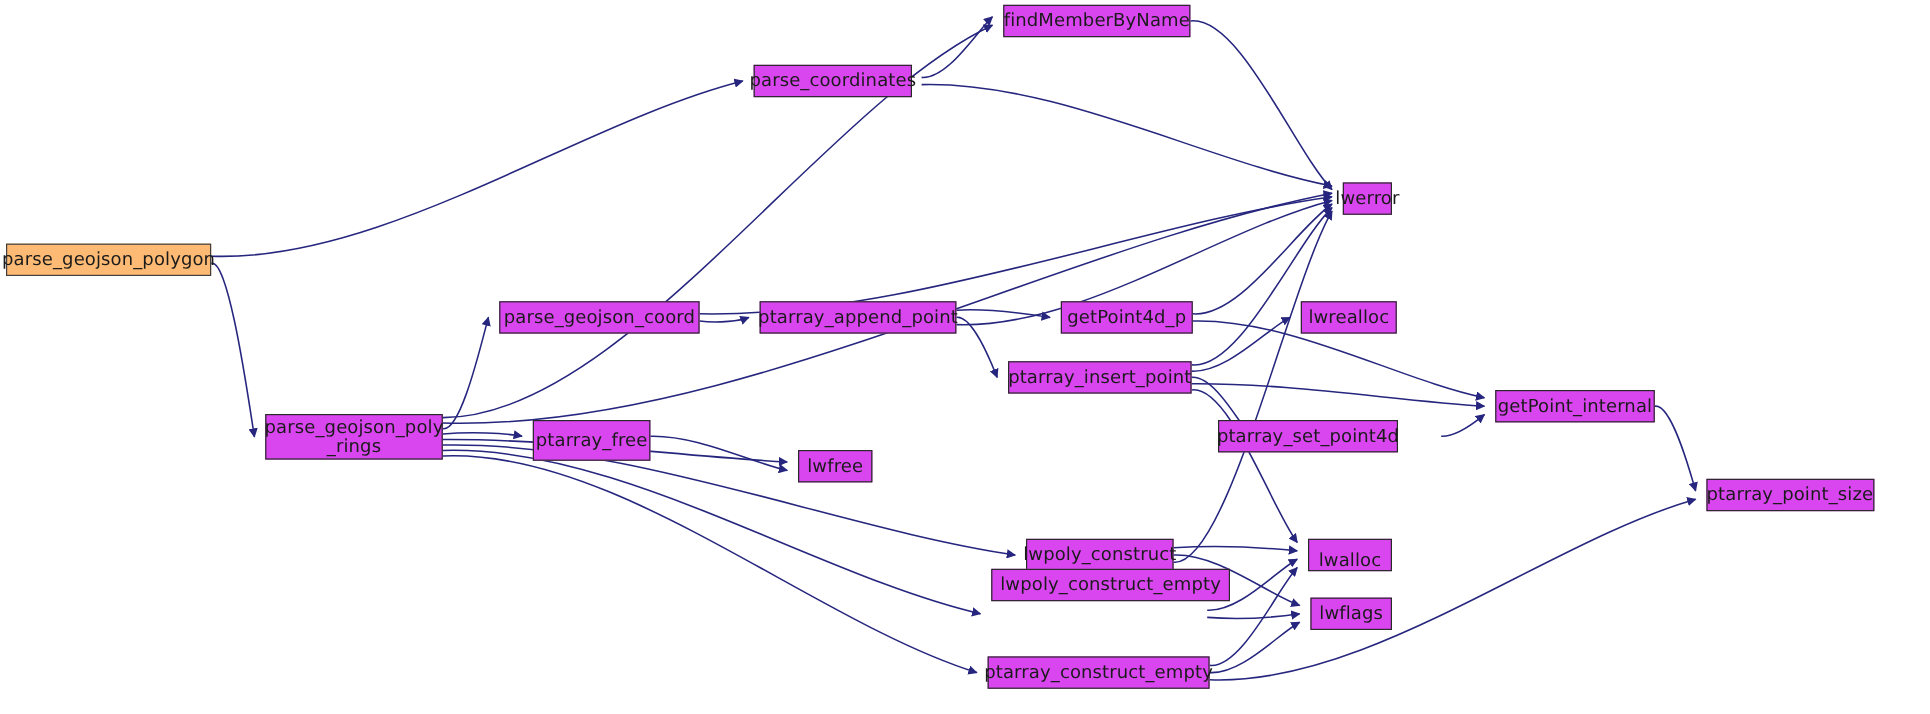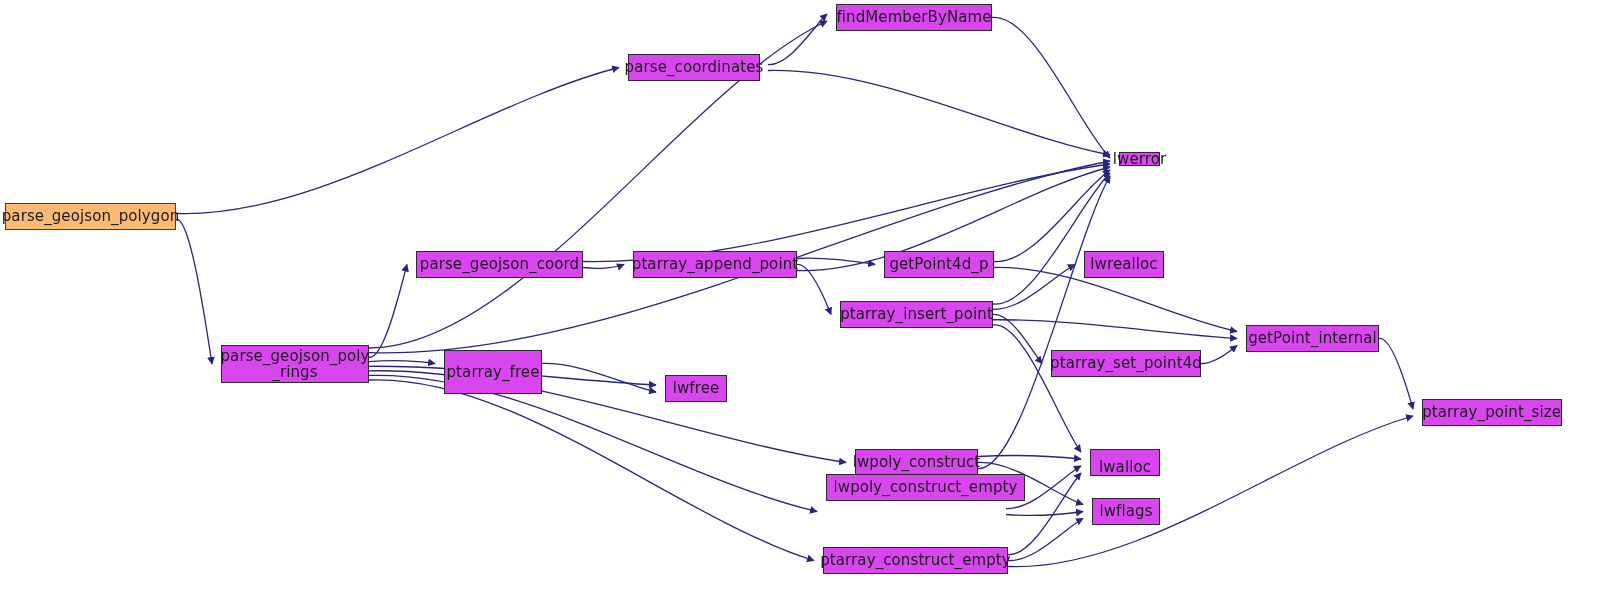--- a/index.html
+++ b/index.html
@@ -92,32 +92,32 @@
         <path d="M 1008 554.5 C 1034.24 557.3525000000001, 1063.76 492.1525, 1081 473" marker-end="url(#arrow)"></path>
         <path d="M 1008 560.5 C 1034.88 561.9699999999999, 1065.12 528.37, 1083 518.5" marker-end="url(#arrow)"></path>
         <path d="M 1008 566.5 C 1140.48 571.7675, 1289.52 451.3675, 1413 416" marker-end="url(#arrow)"></path>
         <path d="M 542 363.5 C 581.36 362.5025, 625.64 385.30249999999995, 656 392" marker-end="url(#arrow)"></path>
       </g>
   </svg>
   <div id="node-layer">
       <div class="node highlight" style="left: 5px; top: 203px; width: 171px; height: 27px;"><span class="label">parse_geojson_polygon</span></div>
       <div class="node" style="left: 628px; top: 54px; width: 132px; height: 27px;"><span class="label">parse_coordinates</span></div>
       <div class="node" style="left: 836px; top: 4px; width: 156px; height: 27px;"><span class="label">findMemberByName</span></div>
-      <div class="node" style="left: 1119px; top: 152px; width: 41px; height: 14px; align-items: center;"><span class="label">lwerror</span></div>
+      <div class="node" style="left: 1119px; top: 152px; width: 41px; height: 27px; align-items: center;"><span class="label">lwerror</span></div>
       <div class="node" style="left: 221px; top: 345px; width: 148px; height: 38px;"><span class="label">parse_geojson_poly
 _rings</span></div>
       <div class="node" style="left: 416px; top: 251px; width: 167px; height: 27px;"><span class="label">parse_geojson_coord</span></div>
       <div class="node" style="left: 633px; top: 251px; width: 164px; height: 27px;"><span class="label">ptarray_append_point</span></div>
       <div class="node" style="left: 884px; top: 251px; width: 110px; height: 27px;"><span class="label">getPoint4d_p</span></div>
       <div class="node" style="left: 1084px; top: 251px; width: 80px; height: 27px;"><span class="label">lwrealloc</span></div>
       <div class="node" style="left: 840px; top: 301px; width: 153px; height: 27px;"><span class="label">ptarray_insert_point</span></div>
-      <div class="node" style="left: 1051px; top: 350px; width: 150px; height: 27px;"><span class="label">ptarray_set_point4d</span></div>
+      <div class="node" style="left: 1015px; top: 350px; width: 150px; height: 27px;"><span class="label">ptarray_set_point4d</span></div>
       <div class="node" style="left: 1246px; top: 325px; width: 133px; height: 27px;"><span class="label">getPoint_internal</span></div>
       <div class="node" style="left: 1422px; top: 399px; width: 140px; height: 27px; justify-content: flex-end;"><span class="label">ptarray_point_size</span></div>
-      <div class="node" style="left: 444px; top: 350px; width: 98px; height: 44px;"><span class="label">ptarray_free</span></div>
+      <div class="node" style="left: 444px; top: 350px; width: 98px; height: 34px;"><span class="label">ptarray_free</span></div>
       <div class="node" style="left: 665px; top: 375px; width: 62px; height: 27px;"><span class="label">lwfree</span></div>
       <div class="node" style="left: 855px; top: 449px; width: 123px; height: 27px;"><span class="label">lwpoly_construct</span></div>
       <div class="node" style="left: 1090px; top: 449px; width: 70px; height: 27px; align-items: flex-end;"><span class="label">lwalloc</span></div>
       <div class="node" style="left: 826px; top: 474px; width: 199px; height: 27px;"><span class="label">lwpoly_construct_empty</span></div>
       <div class="node" style="left: 1092px; top: 498px; width: 68px; height: 27px;"><span class="label">lwflags</span></div>
       <div class="node" style="left: 823px; top: 547px; width: 185px; height: 27px;"><span class="label">ptarray_construct_empty</span></div>
     </div>
 </div>
 
 </body></html>

